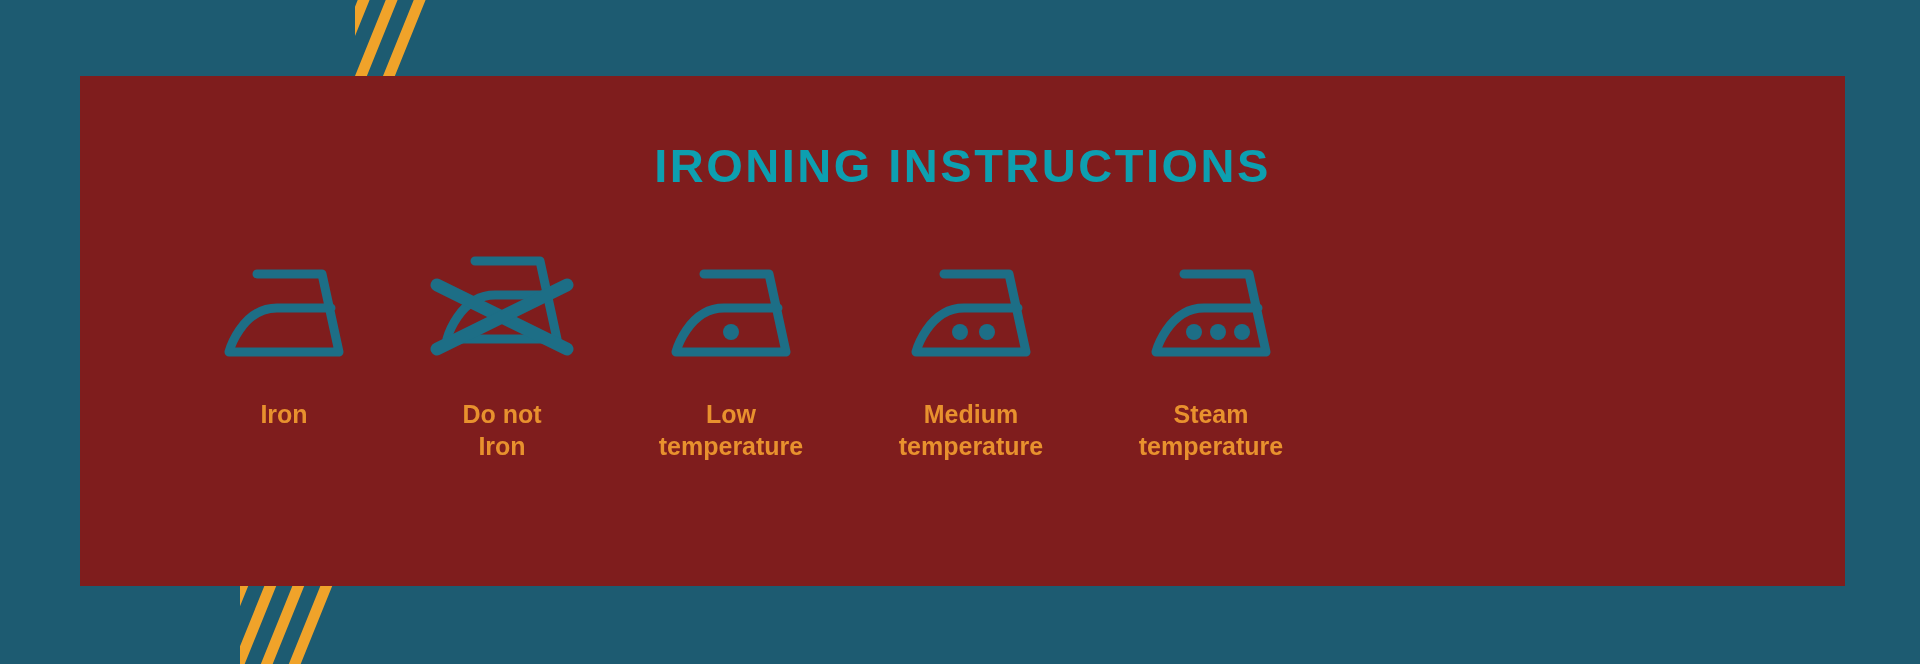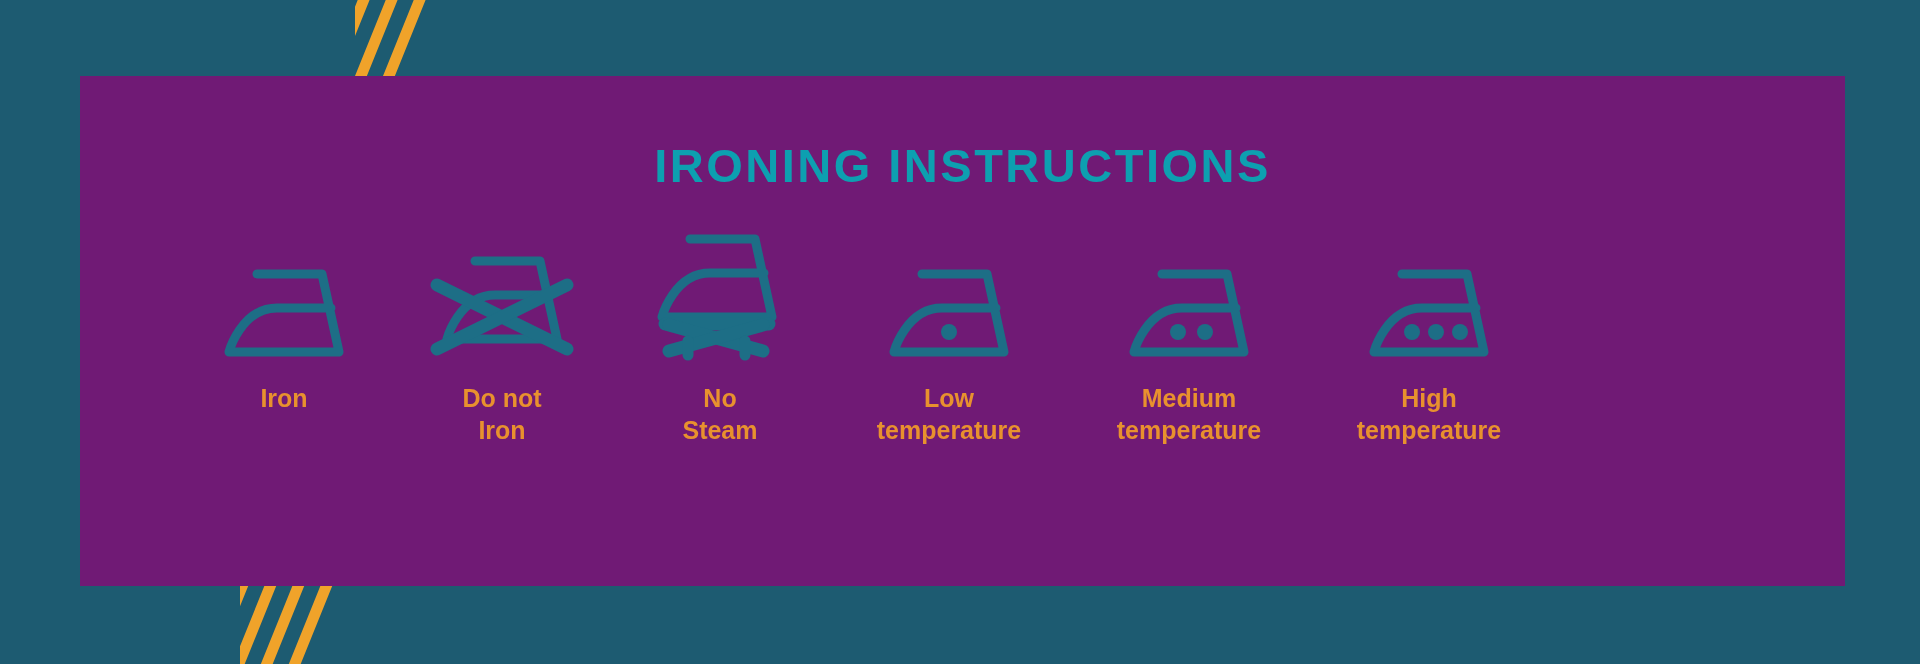--- a/index.html
+++ b/index.html
@@ -55,21 +55,21 @@
   .stripes-bottom .s3 { left: 58px; }
   .stripes-bottom .s4 { left: 86px; }
 
   
   .card {
     position: absolute;
     top: 76px;
     left: 80px;
     width: 1765px;
     height: 510px;
-    background: #701a75;
+    background: #7f1d1d;
     z-index: 5;
   }
 
   .title {
     text-align: center;
     color: #0d9fb0;
     font-size: 47px;
     font-weight: bold;
     letter-spacing: 2.5px;
     margin-top: 62px;
@@ -82,20 +82,21 @@
     align-items: flex-start;
     margin-top: 48px;
     padding-left: 95px;
   }
 
   .symbol {
     width: 218px;
     display: flex;
     flex-direction: column;
     align-items: center;
+    gap: 16px;
   }
   .symbol.wide { width: 240px; justify-content: space-between; }
 
   .icon-wrap {
     height: 120px;
     display: flex;
     align-items: flex-end;
     justify-content: center;
   }
 
@@ -153,36 +154,20 @@
           <line class="teal" stroke-width="13" stroke-linecap="round" x1="14" y1="42" x2="144" y2="106"></line>
           <line class="teal" stroke-width="13" stroke-linecap="round" x1="144" y1="42" x2="14" y2="106"></line>
         </svg>
       </div>
       <div class="caption">
         <div>Do not</div>
         <div>Iron</div>
       </div>
     </div>
 
-    <div class="symbol">
-      <div class="icon-wrap">
-        <svg width="150" height="132" viewBox="0 0 150 132">
-          <path class="teal" stroke-width="9" stroke-linecap="round" stroke-linejoin="round" d="M45 10 H110 L127 88 H17 C17 88 29 44 65 44 H119"></path>
-          <line class="teal" stroke-width="13" stroke-linecap="round" x1="20" y1="95" x2="124" y2="95"></line>
-          <line class="teal" stroke-width="13" stroke-linecap="round" x1="24" y1="96" x2="118" y2="122"></line>
-          <line class="teal" stroke-width="13" stroke-linecap="round" x1="118" y1="96" x2="24" y2="122"></line>
-          <line class="teal" stroke-width="11" stroke-linecap="round" x1="43" y1="112" x2="43" y2="126"></line>
-          <line class="teal" stroke-width="11" stroke-linecap="round" x1="100" y1="112" x2="100" y2="126"></line>
-        </svg>
-      </div>
-      <div class="caption">
-        <div>No</div>
-        <div>Steam</div>
-      </div>
-    </div>
 
     <div class="symbol wide">
       <div class="icon-wrap">
         <svg width="130" height="105" viewBox="0 0 130 105">
           <path class="teal" stroke-width="9" stroke-linecap="round" stroke-linejoin="round" d="M38 18 H103 L120 96 H10 C10 96 22 52 58 52 H112"></path>
           <circle class="teal-fill" cx="65" cy="76" r="8"></circle>
         </svg>
       </div>
       <div class="caption">
         <div>Low</div>
@@ -207,19 +192,19 @@
     <div class="symbol wide">
       <div class="icon-wrap">
         <svg width="130" height="105" viewBox="0 0 130 105">
           <path class="teal" stroke-width="9" stroke-linecap="round" stroke-linejoin="round" d="M38 18 H103 L120 96 H10 C10 96 22 52 58 52 H112"></path>
           <circle class="teal-fill" cx="48" cy="76" r="8"></circle>
           <circle class="teal-fill" cx="72" cy="76" r="8"></circle>
           <circle class="teal-fill" cx="96" cy="76" r="8"></circle>
         </svg>
       </div>
       <div class="caption">
-        <div>High</div>
+        <div>Steam</div>
         <div>temperature</div>
       </div>
     </div>
 
   </div>
 </div>
 
 </body></html>

